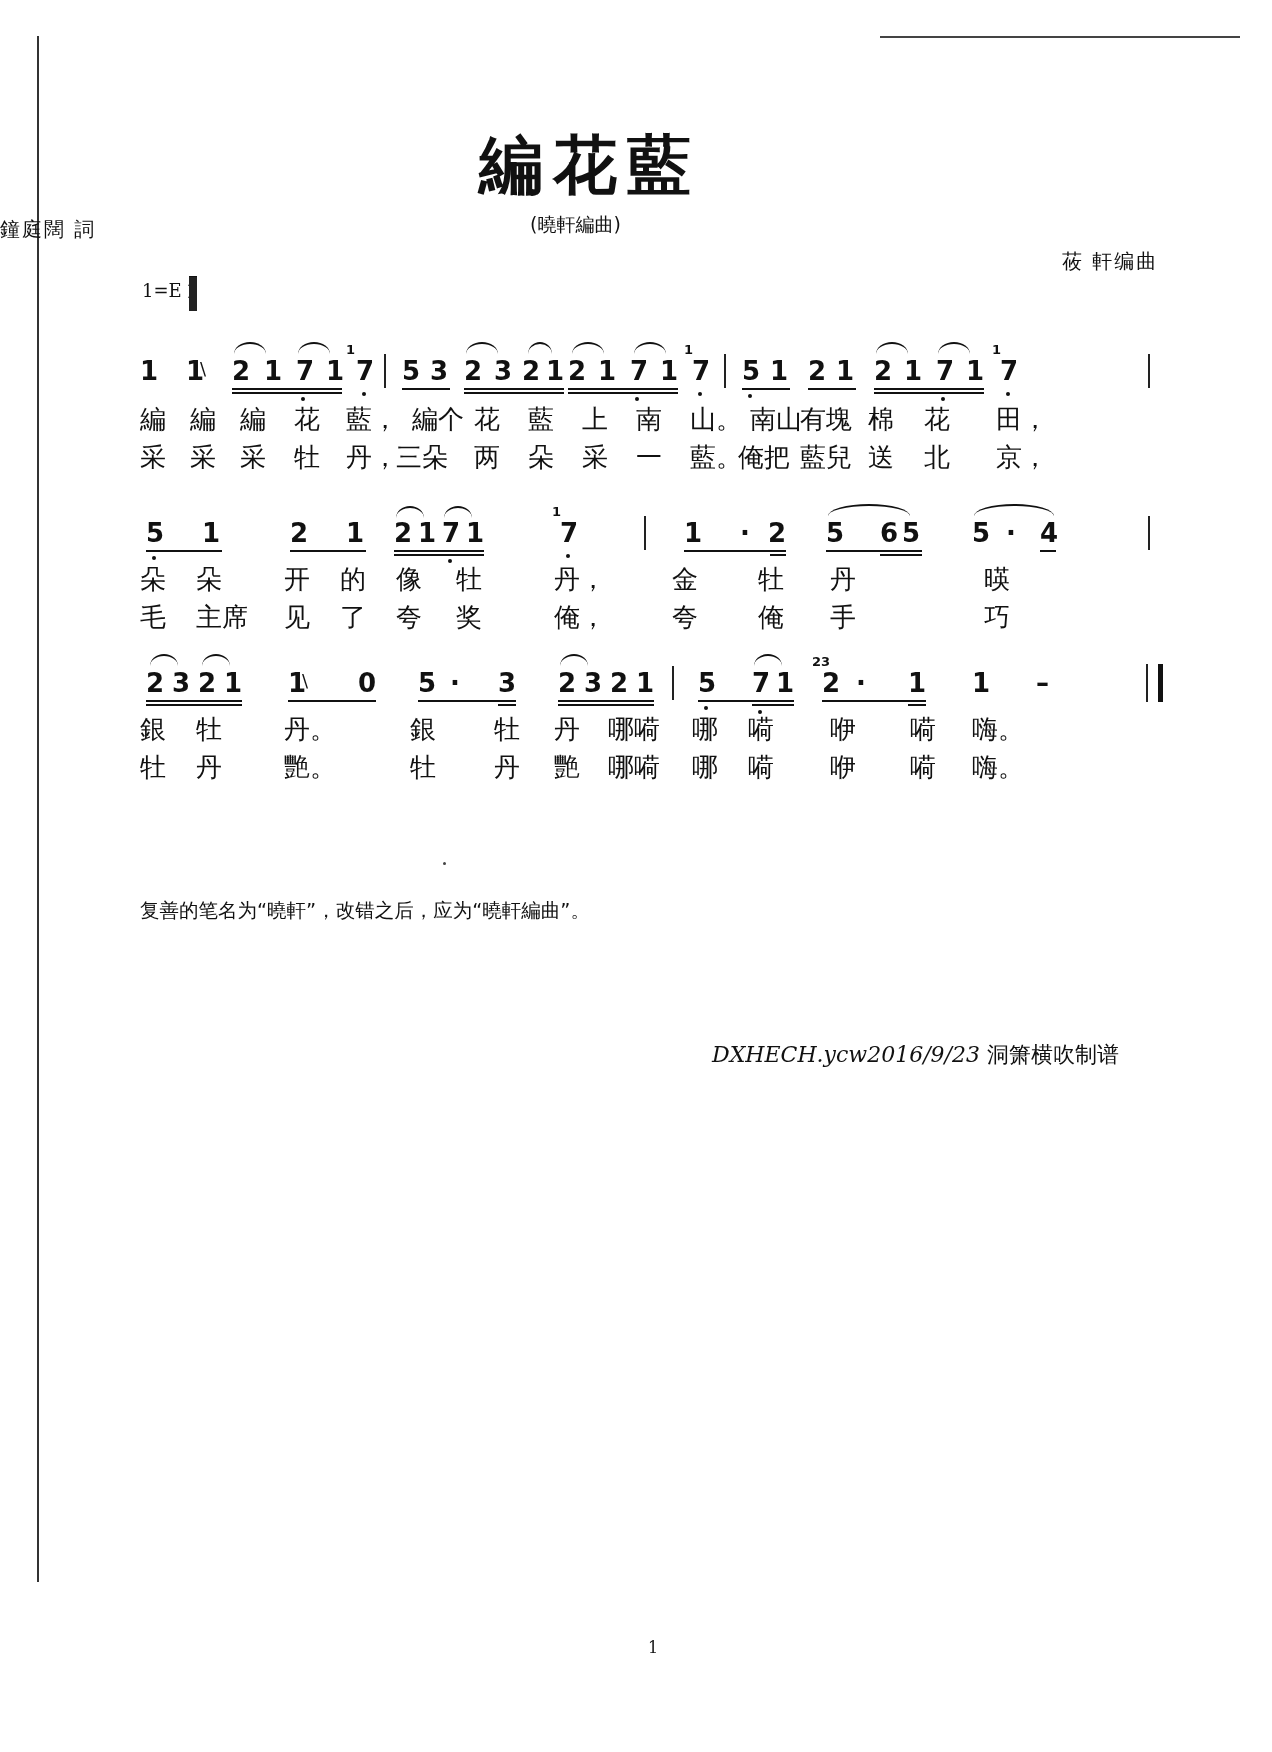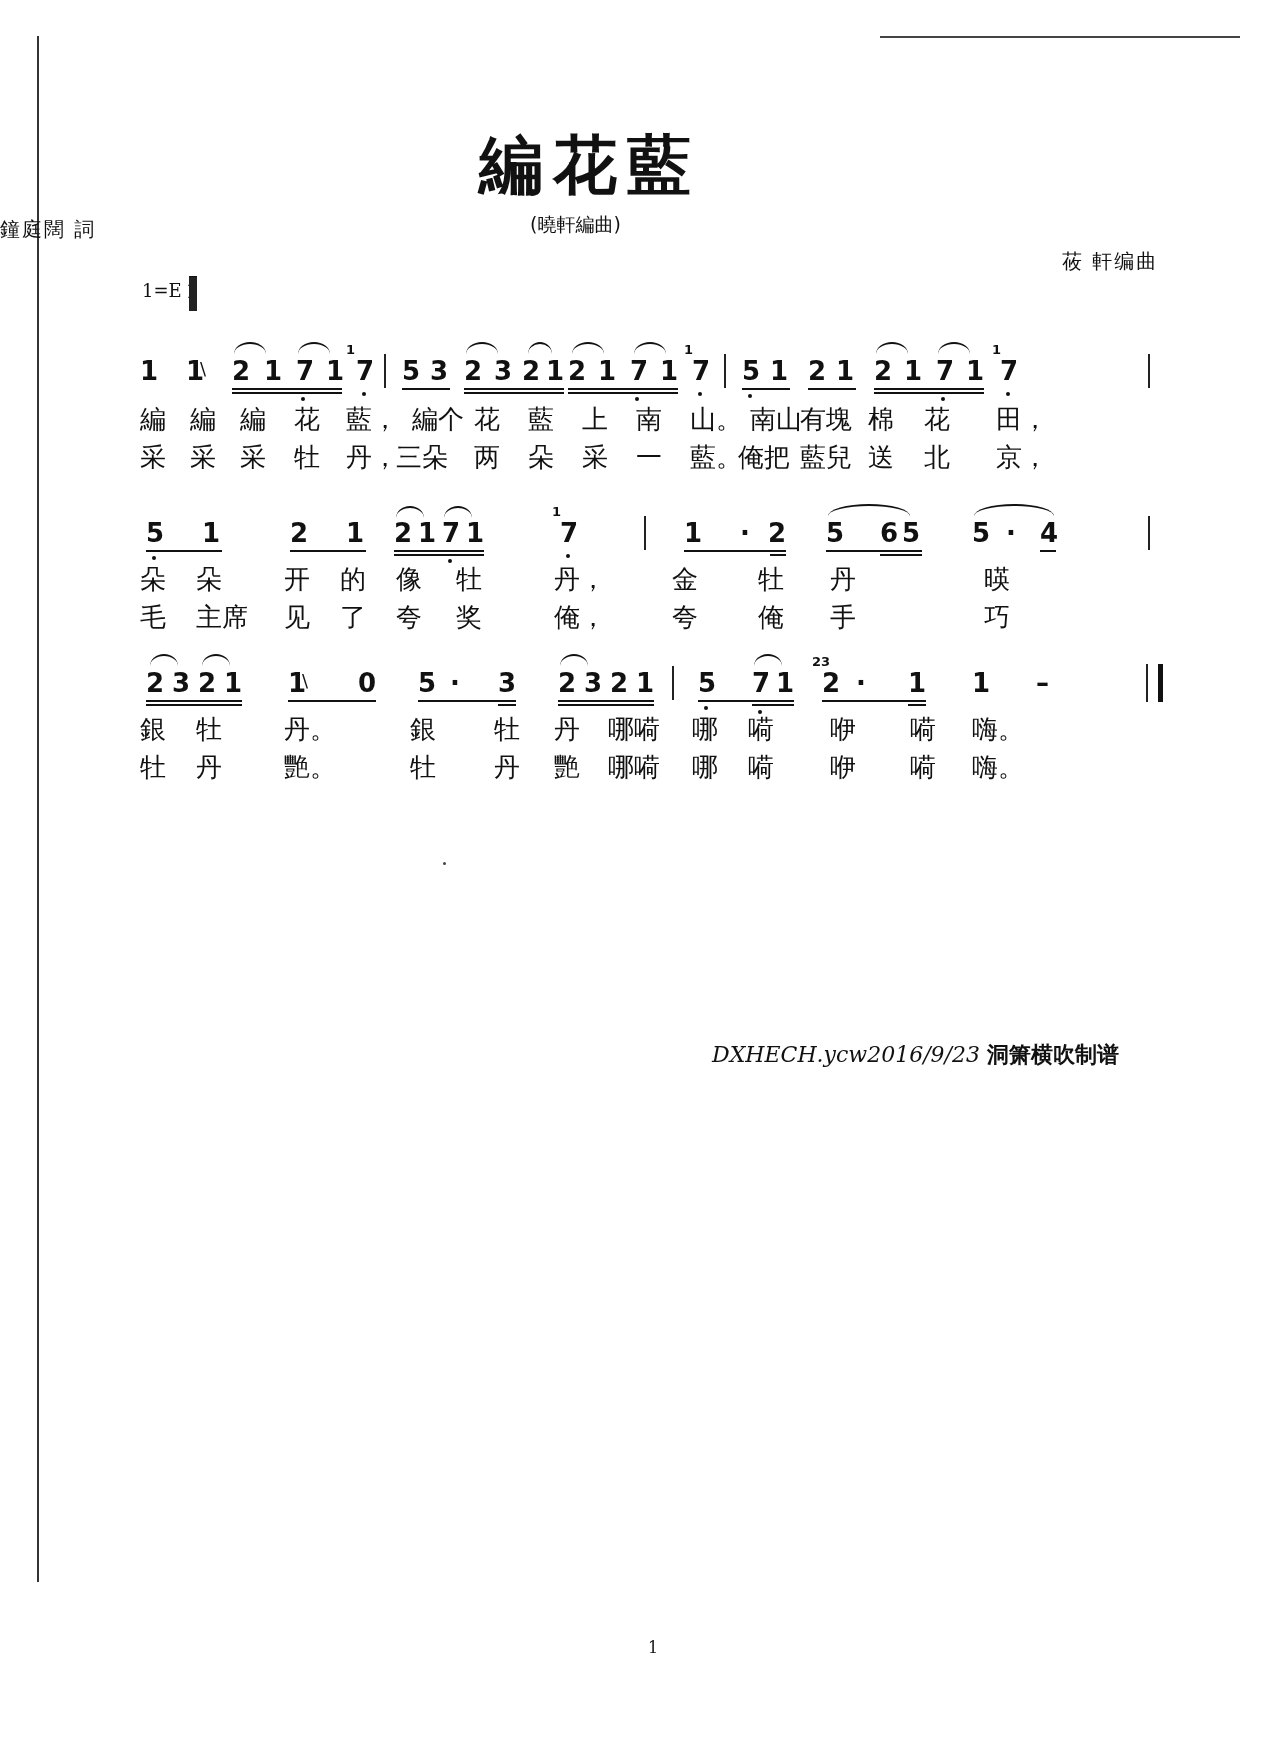--- a/index.html
+++ b/index.html
@@ -23,21 +23,21 @@
   .slur { position: absolute; height: 10px; border-top: 2px solid #111; border-radius: 50% 50% 0 0 / 100% 100% 0 0; }
   .bar { position: absolute; width: 2px; height: 34px; background: #222; top: -2px; }
   .dbar { position: absolute; top: -4px; height: 38px; width: 10px; border-left: 2px solid #222; border-right: 5px solid #111; }
   .grace { position: absolute; font-size: 13px; font-family: "DejaVu Sans", sans-serif; font-weight:bold; top: -14px; }
   .lyr { position: absolute; left: 0; width: 100%; height: 36px; }
   .ly { position: absolute; font-size: 26px; font-family: "DejaVu Sans", sans-serif; white-space: nowrap; }
   .dot { position:absolute; width:4px; height:4px; background:#111; border-radius:50%; }
 
   .note-block { position: absolute; left: 140px; top: 892px; width: 1040px; font-size: 19.5px; line-height: 38px; font-family: "DejaVu Sans", sans-serif; }
   .sig { position: absolute; left: 712px; top: 1040px; font-size: 22px; font-style: italic; font-family: "DejaVu Serif", serif; }
-  .sig .cn { font-style: normal; font-family: "DejaVu Sans", sans-serif; font-weight: bold; }
+  .sig .cn { font-style: normal; font-family: "DejaVu Sans", sans-serif; }
   .page-num { position: absolute; left: 648px; top: 1638px; font-size: 16px; }
   .speck { position:absolute; width:3px; height:3px; background:#444; border-radius:50%; }
 </style>
 </head>
 <body>
 
 <div class="margin-line"></div>
 <div class="top-rule"></div>
 
 <div class="title">編花藍</div>
@@ -294,20 +294,21 @@
     <span class="ly" style="left:608px">嗬</span>
     <span class="ly" style="left:690px">咿</span>
     <span class="ly" style="left:770px">嗬</span>
     <span class="ly" style="left:832px">嗨。</span>
   </div>
 </div>
 
 <div class="speck" style="left:443px;top:862px"></div>
 
 <div class="note-block">
+  <div>复善的笔名为“曉軒”，改错之后，应为“曉軒編曲”。</div>
 </div>
 
 <div class="sig">
   <span>DXHECH.ycw2016/9/23</span>
   <span class="cn">洞箫横吹制谱</span>
 </div>
 
 <div class="page-num">1</div>
 
 </body></html>

